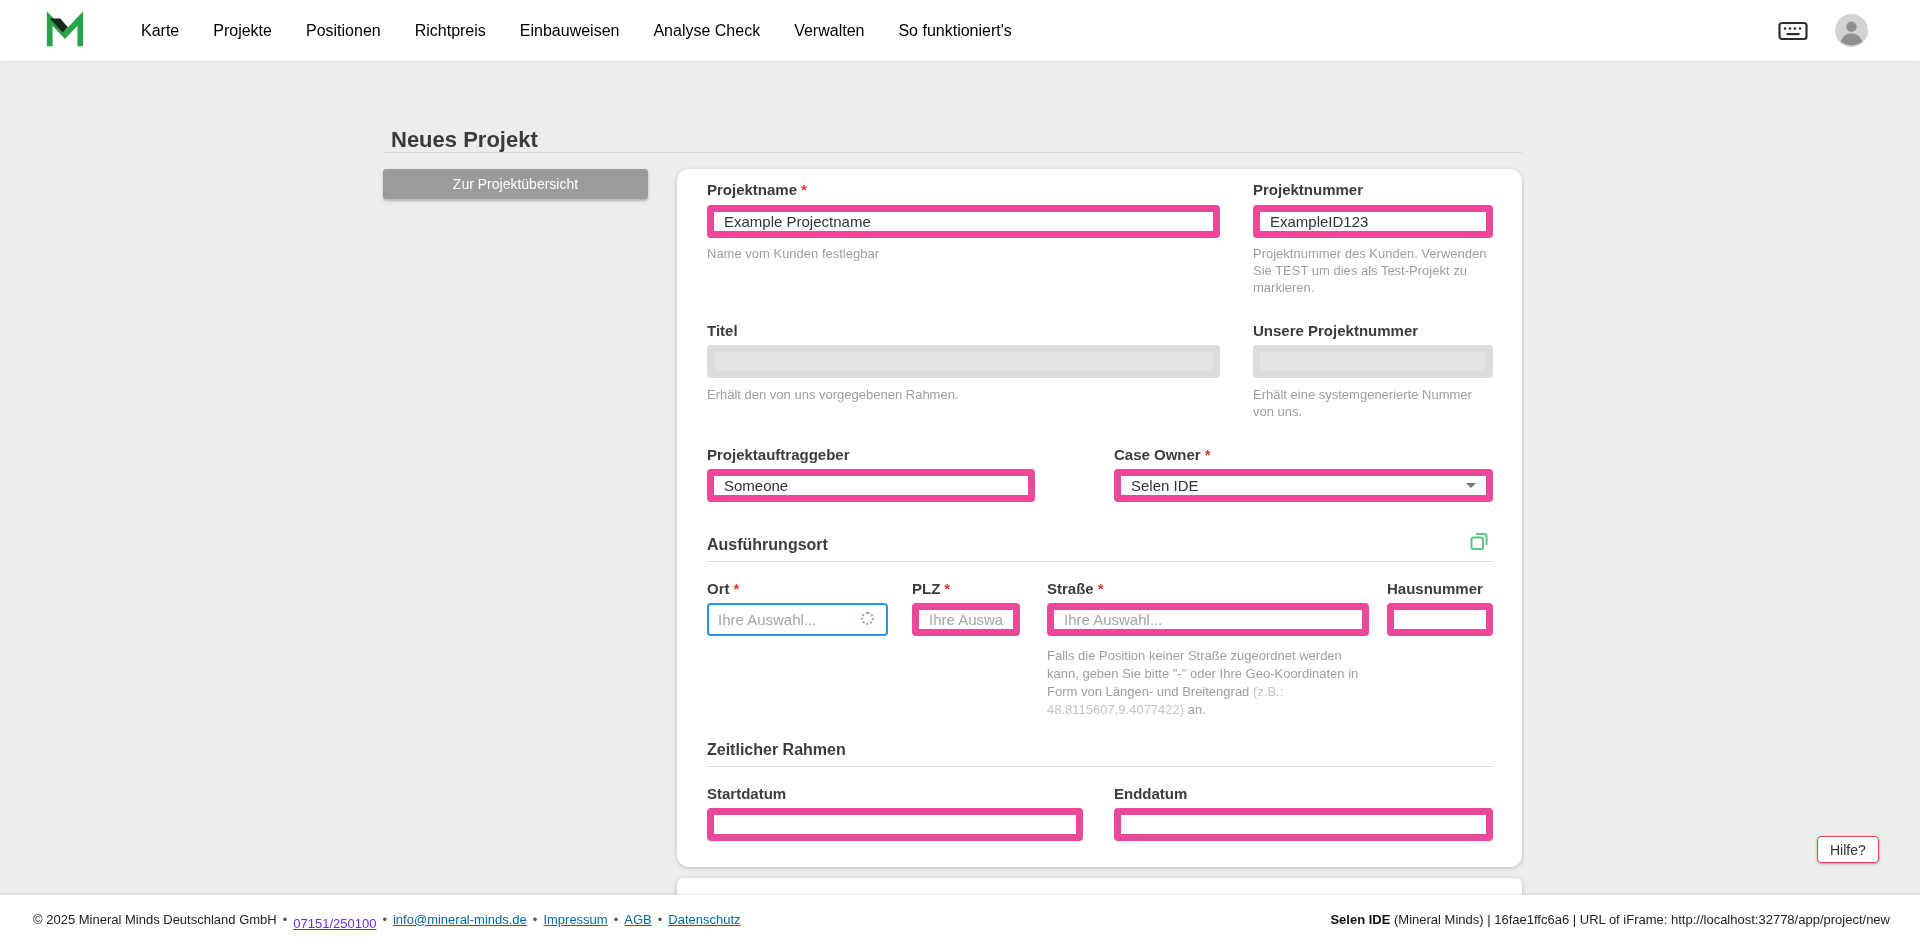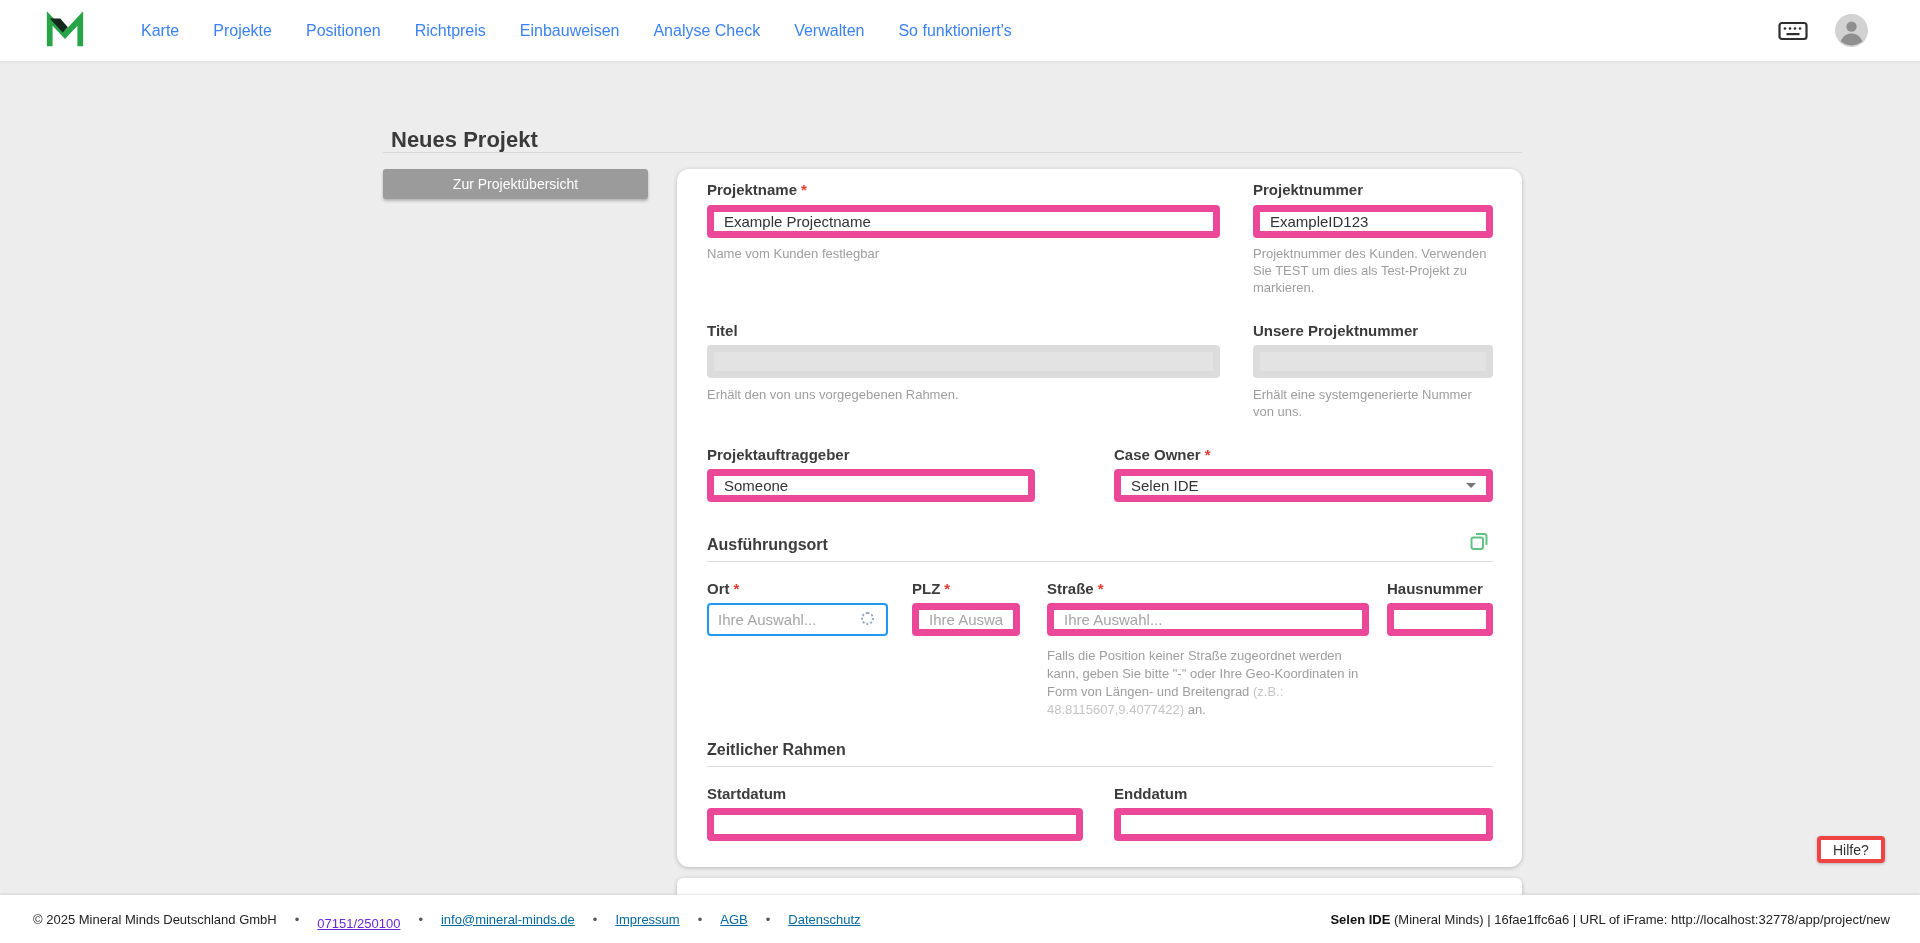--- a/index.html
+++ b/index.html
@@ -14,21 +14,21 @@
   
   .navbar {
     position:absolute; top:0; left:0; width:1920px; height:61px;
     background:#fff; display:flex; align-items:center;
     box-shadow:0 1px 2px rgba(0,0,0,0.06);
     z-index:20;
   }
   .logo { margin-left:44px; width:42px; height:42px; display:flex; align-items:center; justify-content:center; cursor:pointer; }
   .nav { display:flex; align-items:center; gap:34px; margin-left:55px; }
   .nav-item {
-    font-size:16px; font-weight:500; color:#3b82f6; text-decoration:none;
+    font-size:16px; font-weight:500; color:#000000; text-decoration:none;
     white-space:nowrap; cursor:pointer;
   }
   .nav-right { margin-left:auto; margin-right:52px; display:flex; align-items:center; gap:27px; }
   .icon-btn { display:flex; align-items:center; justify-content:center; cursor:pointer; }
 
   
   .page-title {
     position:absolute; left:383px; top:119px; margin:8px;
     font-size:22px; line-height:26px; font-weight:700; color:#3a3a3a;
   }
@@ -98,33 +98,33 @@
   .spinner {
     position:absolute; left:184px; top:443px; width:13px; height:13px;
     border:2px dotted #8ea4bc; border-radius:50%;
     animation:spin 1.4s linear infinite;
   }
   @keyframes spin { from{transform:rotate(0)} to{transform:rotate(360deg)} }
 
   
   .help-btn {
     position:absolute; left:1817px; top:836px; height:27px; padding:0 12px;
-    background:#fff; border:4px solid #ef4444; border-radius:4px;
+    background:#fff; border:1px solid #ef4444; border-radius:4px;
     font-family:inherit; font-size:14px; font-weight:500; color:#333;
     box-shadow:0 1px 3px rgba(0,0,0,0.25); cursor:pointer; z-index:30;
   }
 
   
   .footer {
     position:absolute; left:0; bottom:0; width:1920px; height:48px;
     background:#fff; display:flex; align-items:center; justify-content:space-between;
     padding:0 30px 0 33px; z-index:25;
     box-shadow:0 -1px 3px rgba(0,0,0,0.10);
   }
-  .footer-left { font-size:13px; color:#222; display:flex; align-items:center; gap:18px; white-space:nowrap; }
+  .footer-left { font-size:13px; color:#222; display:flex; align-items:center; gap:6px; white-space:nowrap; }
   .sep { color:#555; }
   .f-link { text-decoration:underline; cursor:pointer; }
   .f-link.green { color:#6d28d9;margin-top:8px; }
   .f-link.gray { color:#0369a1; }
   .footer-right { font-size:13px; color:#222; white-space:nowrap; }
   .footer-right .bold { font-weight:700; color:#111; }
 </style>
 </head>
 <body>
 

